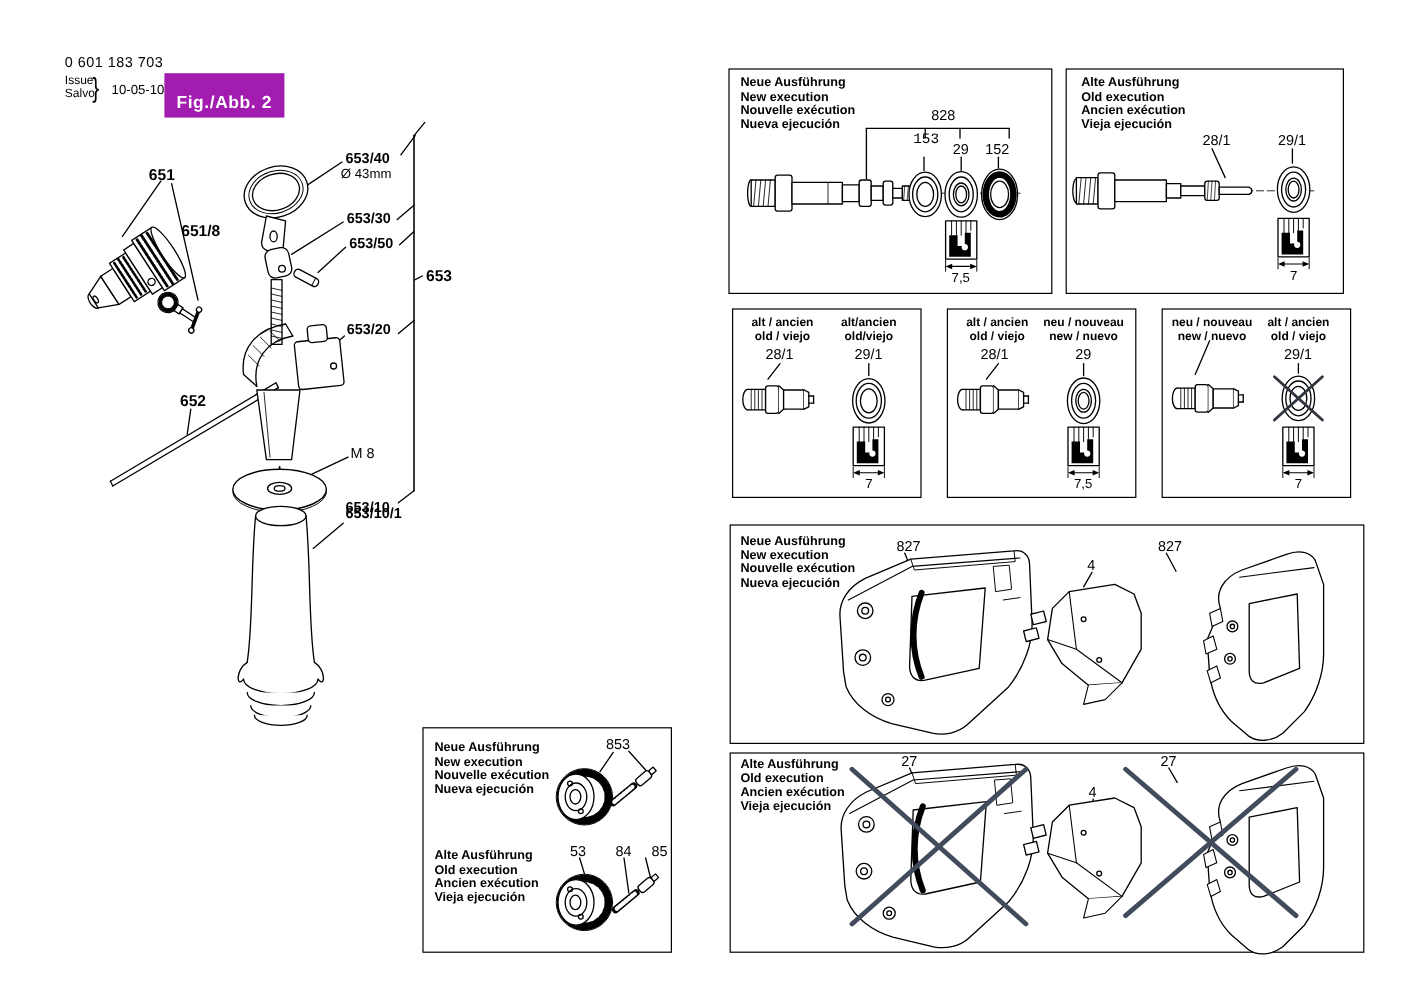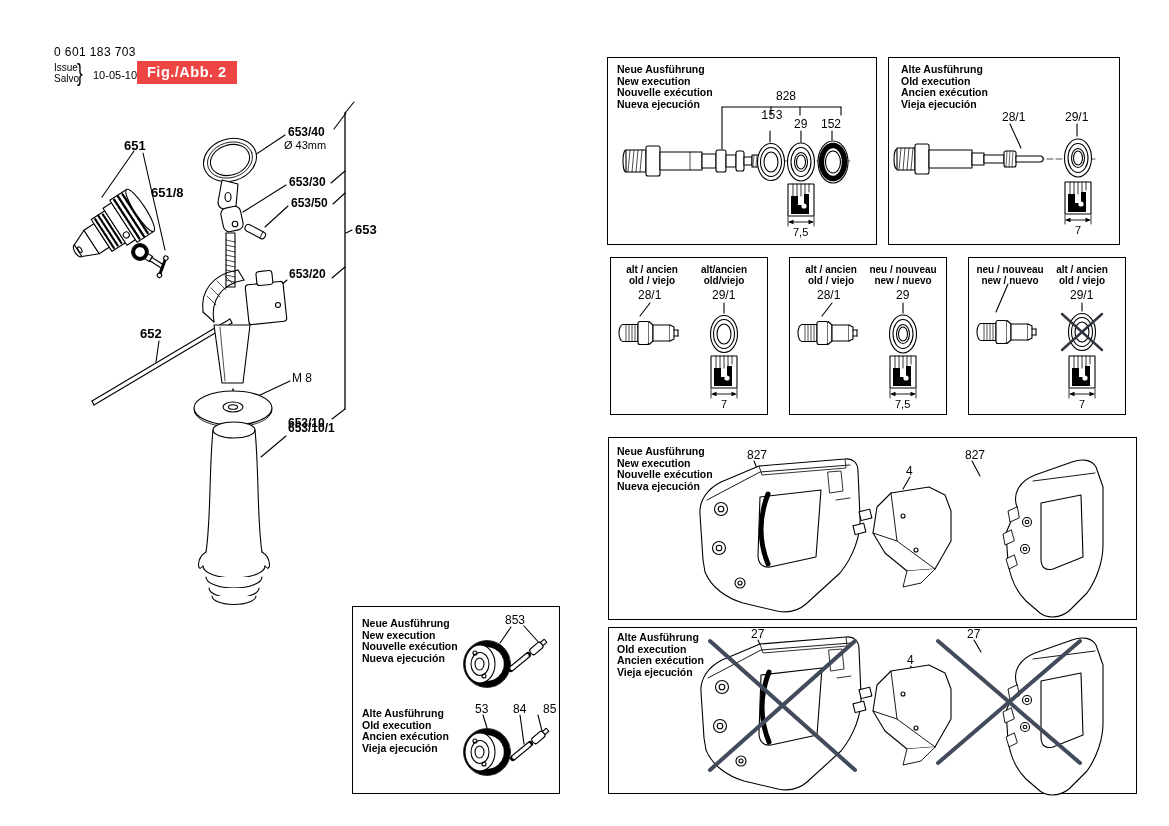--- a/index.html
+++ b/index.html
@@ -6,22 +6,22 @@
   #sheet{position:relative;width:1169px;height:826px;background:#fff;overflow:hidden;
          font-family:"Liberation Sans","DejaVu Sans",sans-serif;color:#000;}
   .box{position:absolute;border:1.6px solid #000;background:#fff;}
   #art{position:absolute;left:0;top:0;pointer-events:none;}
   .pl{position:absolute;font-size:12px;font-weight:400;line-height:1;white-space:nowrap;}
   .b{font-weight:700;}
   .fs13{font-size:13px;}
   .fs11{font-size:11px;}
   .hdr4{position:absolute;font-weight:700;font-size:10.5px;line-height:11.5px;white-space:nowrap;}
   .hdr2{position:absolute;width:84px;text-align:center;font-weight:700;font-size:10px;line-height:11px;white-space:nowrap;}
-  #fig-box{position:absolute;left:137px;top:61px;background:#ef4444;color:#fff;font-weight:700;
-           font-size:14.5px;padding:3px 10px 4px 10px;letter-spacing:.5px;}
+  #fig-box{position:absolute;left:137px;top:61px;background:#a21caf;color:#fff;font-weight:700;
+           font-size:14.5px;padding:17px 10px 4px 10px;letter-spacing:.5px;}
   #part-number{position:absolute;left:54px;top:45px;font-size:12px;letter-spacing:.4px;}
   .issue-word{position:absolute;font-size:10px;line-height:10px;}
   #brace{position:absolute;left:76px;top:60px;font-size:23px;font-weight:400;transform:scaleX(.75);}
   #issue-date{position:absolute;left:93px;top:69px;font-size:11px;}
   #footer{position:absolute;left:52px;top:739px;font-size:10.5px;line-height:11.5px;}
 </style>
 </head>
 <body>
 
 <div id="sheet">
@@ -399,21 +399,21 @@
   <div id="fig-box">Fig./Abb. 2</div>
 
   <div class="pl b fs13" style="left:124px;top:139px;">651</div>
   <div class="pl b fs13" style="left:151px;top:186px;">651/8</div>
   <div class="pl b" style="left:288px;top:126px;">653/40</div>
   <div class="pl fs11" style="left:284px;top:140px;">Ø 43mm</div>
   <div class="pl b" style="left:289px;top:176px;text-align:center;">653/30</div>
   <div class="pl b" style="left:291px;top:197px;">653/50</div>
   <div class="pl b fs13" style="left:355px;top:223px;">653</div>
   <div class="pl b" style="left:289px;top:268px;">653/20</div>
-  <div class="pl b fs13" style="left:140px;top:327px;">652</div>
+  <div class="pl b fs13" style="left:150px;top:327px;">652</div>
   <div class="pl" style="left:292px;top:372px;">M 8</div>
   <div class="pl b" style="left:288px;top:417px;">653/10</div>
   <div class="pl b" style="left:288px;top:422px;">653/10/1</div>
 
   <div class="hdr4" style="left:617px;top:64px;">
     <div>Neue Ausführung</div>
     <div>New execution</div>
     <div>Nouvelle exécution</div>
     <div>Nueva ejecución</div>
   </div>

